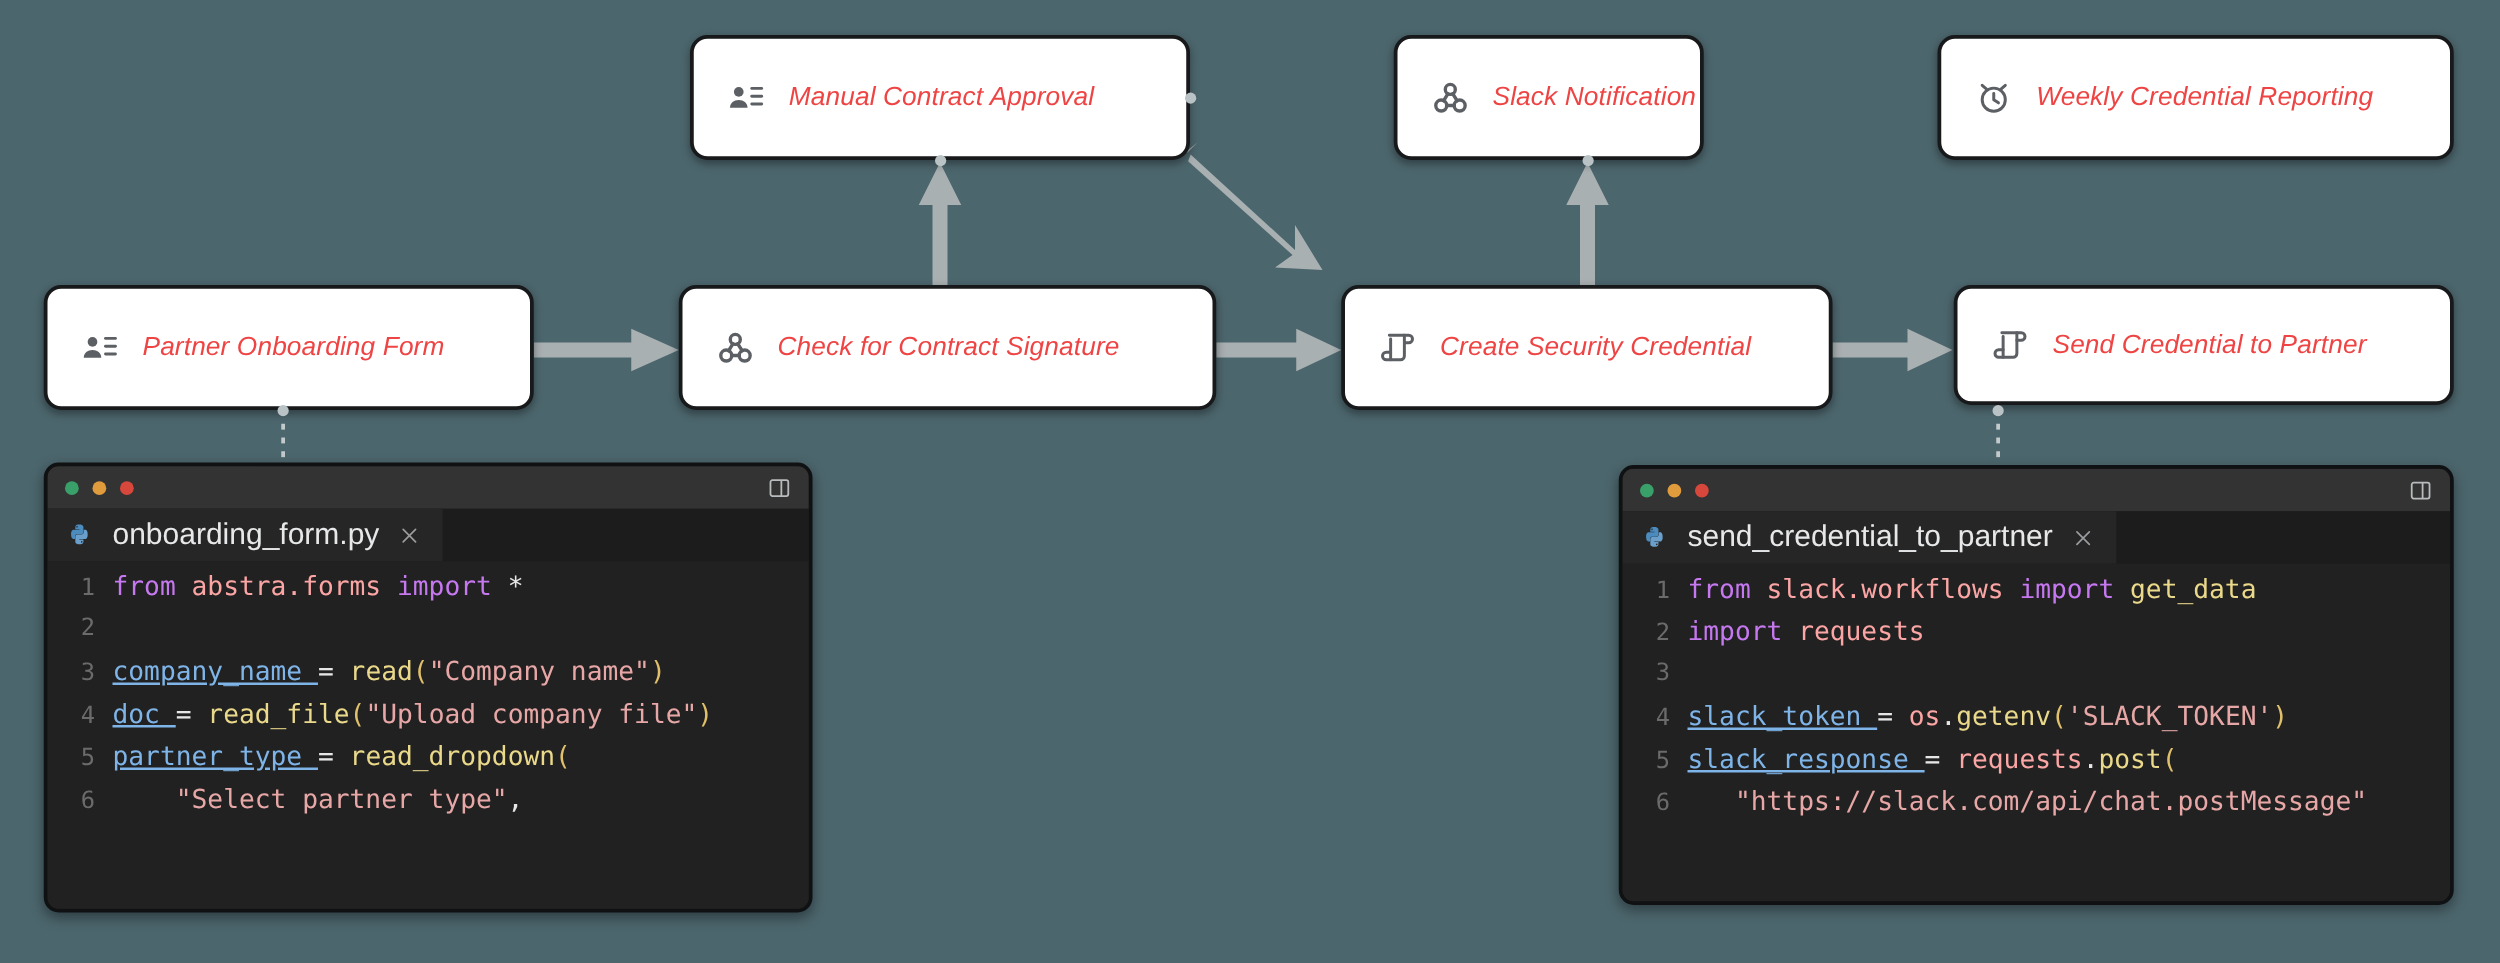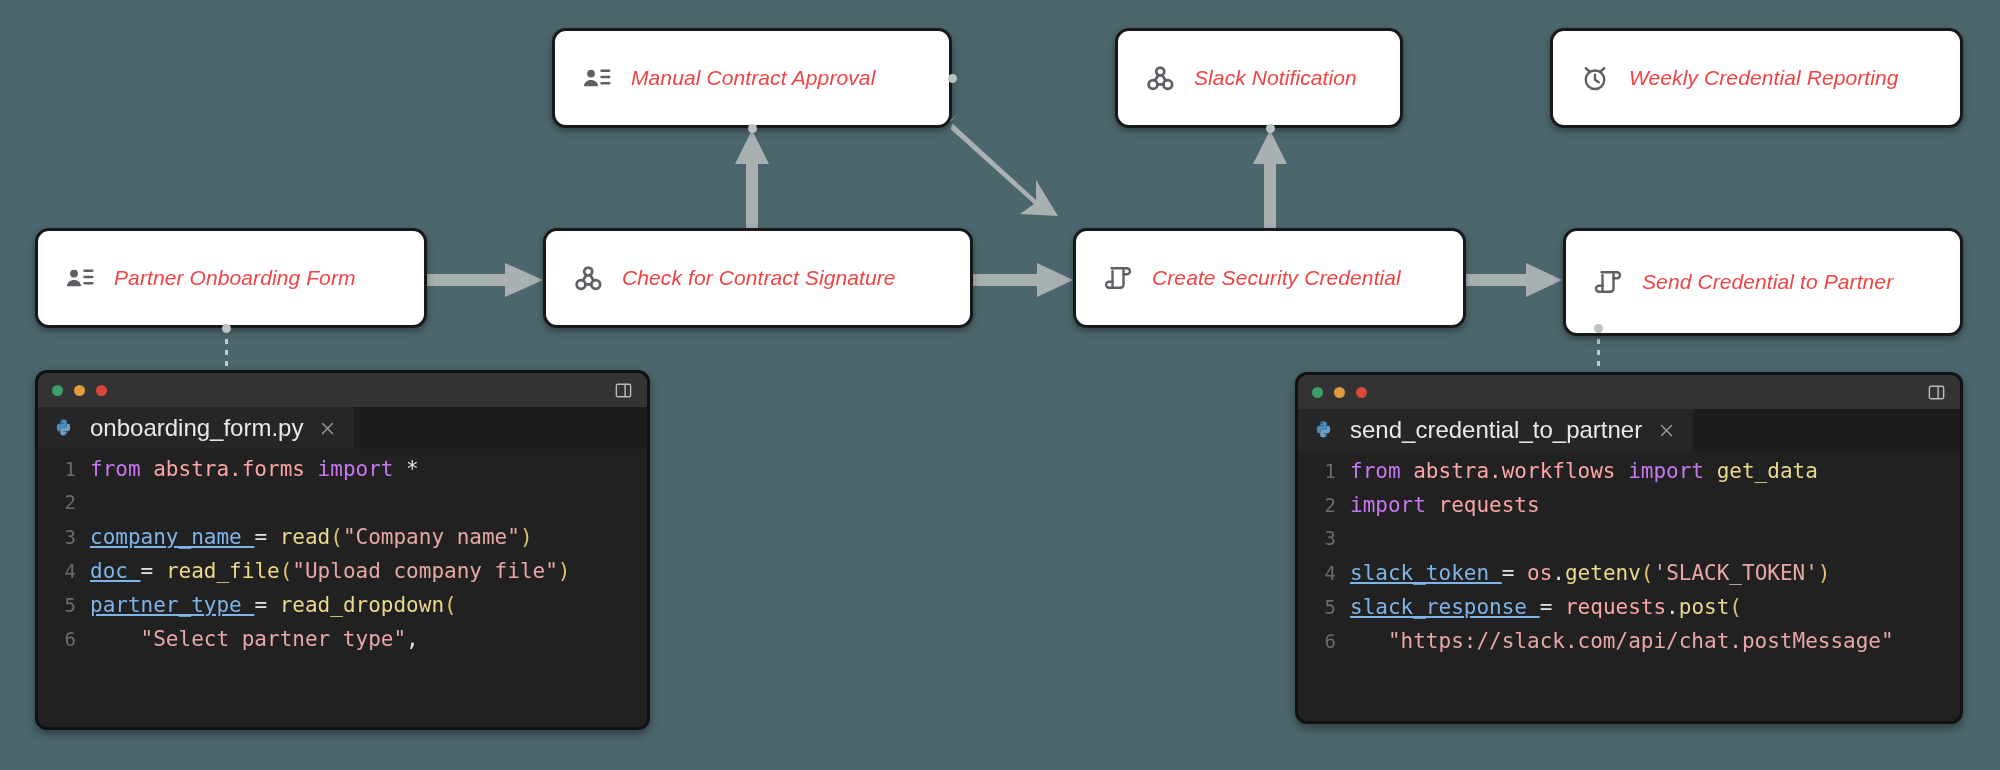--- a/index.html
+++ b/index.html
@@ -207,21 +207,21 @@
       <rect x="14.6" y="5.2" width="8.2" height="1.9" rx=".9"></rect>
       <rect x="14.6" y="10.2" width="8.2" height="1.9" rx=".9"></rect>
       <rect x="14.6" y="15.2" width="8.2" height="1.9" rx=".9"></rect>
     </svg>
   </span>
   <span class="node-label">Manual Contract Approval</span>
 </div>
 <div class="handle" style="left:748px; top:124px;"></div>
 <div class="handle" style="left:948px; top:74px;"></div>
 
-<div class="node" style="left:1115px; top:28px; width:288px; height:100px;">
+<div class="node" style="left:1115px; top:28px; width:248px; height:100px;">
   <span class="node-icon">
     <svg width="31" height="31" viewBox="0 0 24 24" fill="none" stroke="currentColor" stroke-width="2.1" stroke-linecap="round" stroke-linejoin="round">
       <circle cx="11.8" cy="6.6" r="3.1"></circle>
       <circle cx="6.2" cy="16.6" r="3.4"></circle>
       <circle cx="17.6" cy="16.6" r="3.4"></circle>
       <path d="M10.3 9.3 L7.6 13.7"></path>
       <path d="M13.3 9.3 L16.1 13.7"></path>
       <path d="M9.6 16.6 H14.2"></path>
     </svg>
   </span>
@@ -273,21 +273,21 @@
   <span class="node-icon">
     <svg width="30" height="30" viewBox="0 0 24 24" fill="none" stroke="currentColor" stroke-width="1.9" stroke-linecap="round" stroke-linejoin="round">
       <path d="M6.8 4.2 H19.2 a2.4 2.4 0 0 1 0 4.8 H16.4"></path>
       <path d="M16.4 4.2 V17.4 a2.4 2.4 0 0 1 -2.4 2.4 H4.8 a2.4 2.4 0 0 1 0 -4.8 H7.6"></path>
       <path d="M7.6 19.8 V6.6"></path>
     </svg>
   </span>
   <span class="node-label">Create Security Credential</span>
 </div>
 
-<div class="node" style="left:1563px; top:228px; width:400px; height:108px;">
+<div class="node" style="left:1563px; top:228px; width:400px; height:96px;">
   <span class="node-icon">
     <svg width="30" height="30" viewBox="0 0 24 24" fill="none" stroke="currentColor" stroke-width="1.9" stroke-linecap="round" stroke-linejoin="round">
       <path d="M6.8 4.2 H19.2 a2.4 2.4 0 0 1 0 4.8 H16.4"></path>
       <path d="M16.4 4.2 V17.4 a2.4 2.4 0 0 1 -2.4 2.4 H4.8 a2.4 2.4 0 0 1 0 -4.8 H7.6"></path>
       <path d="M7.6 19.8 V6.6"></path>
     </svg>
   </span>
   <span class="node-label">Send Credential to Partner</span>
 </div>
 <div class="handle" style="left:1594px; top:324px;"></div>
@@ -356,20 +356,20 @@
       </span>
       <span class="tab-name">send_credential_to_partner</span>
       <span class="tab-close">
         <svg width="17" height="17" viewBox="0 0 24 24" fill="none" stroke="currentColor" stroke-width="1.9" stroke-linecap="round">
           <path d="M5 5 L19 19 M19 5 L5 19"></path>
         </svg>
       </span>
     </div>
   </div>
   <div class="code-area">
-      <div class="code-line"><span class="ln">1</span><span class="code-text"><span class="t-kw">from </span><span class="t-mod">abstra.workflows </span><span class="t-kw">import </span><span class="t-fn">get_data</span></span></div>
+      <div class="code-line"><span class="ln">1</span><span class="code-text"><span class="t-kw">from </span><span class="t-mod">slack.workflows </span><span class="t-kw">import </span><span class="t-fn">get_data</span></span></div>
       <div class="code-line"><span class="ln">2</span><span class="code-text"><span class="t-kw">import </span><span class="t-mod">requests</span></span></div>
       <div class="code-line"><span class="ln">3</span><span class="code-text"></span></div>
       <div class="code-line"><span class="ln">4</span><span class="code-text"><span class="t-var">slack_token </span><span class="t-op">= </span><span class="t-mod">os</span><span class="t-plain">.</span><span class="t-fn">getenv</span><span class="t-paren">(</span><span class="t-str">'SLACK_TOKEN'</span><span class="t-paren">)</span></span></div>
       <div class="code-line"><span class="ln">5</span><span class="code-text"><span class="t-var">slack_response </span><span class="t-op">= </span><span class="t-mod">requests</span><span class="t-plain">.</span><span class="t-fn">post</span><span class="t-paren">(</span></span></div>
       <div class="code-line"><span class="ln">6</span><span class="code-text"><span class="t-plain">   </span><span class="t-str">"https://slack.com/api/chat.postMessage"</span></span></div>
     </div>
 </div>
 
 </body></html>

